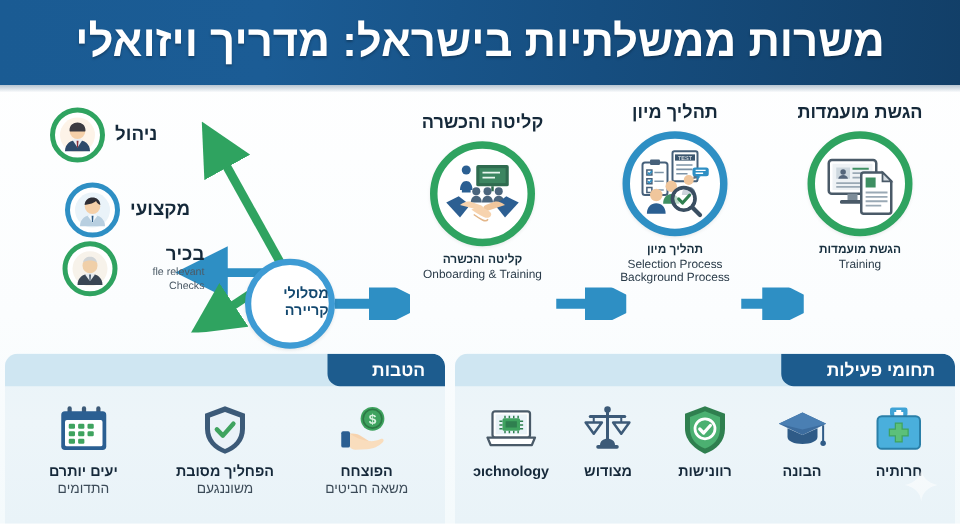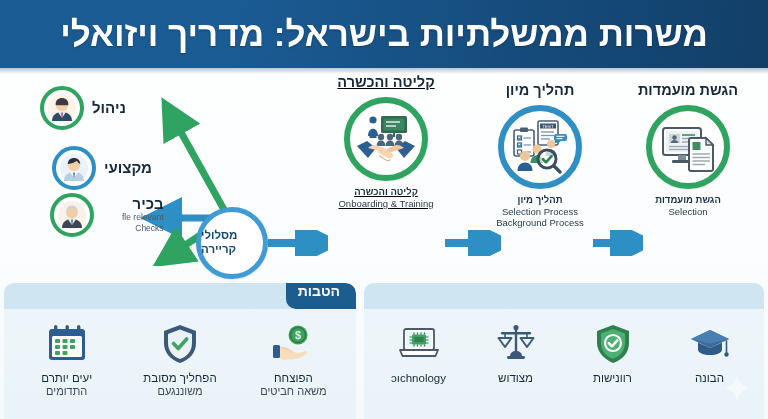--- a/index.html
+++ b/index.html
@@ -57,21 +57,21 @@
   
   .hub {
     position: absolute;
     left: 196px; top: 133px;
     width: 72px; height: 72px;
     border-radius: 50%;
     background: #ffffff;
     border: 5px solid #3e9bd4;
     display: flex;
     flex-direction: column;
-    align-items: flex-end;
+    align-items: flex-start;
     justify-content: center;
     direction: rtl;
     z-index: 6;
     box-shadow: 0 1px 3px rgba(0,0,0,0.10);
   }
   .hub-line {
     font-size: 11.5px;
     font-weight: bold;
     color: #13486f;
     line-height: 1.18;
@@ -179,25 +179,25 @@
   .panel-topband {
     position: absolute;
     left: 0; top: 0;
     width: 100%; height: 26px;
     background: #cfe6f2;
   }
   .panel-tab {
     position: absolute;
     top: 0; right: 0;
     height: 26px;
-    padding: 0 16px 0 12px;
+    padding: 0 16px 0 36px;
     background: #1d5c8e;
     border-radius: 0 10px 0 10px;
     display: flex;
-    align-items: flex-start;
+    align-items: center;
     direction: rtl;
   }
   .panel-tab-label {
     color: #ffffff;
     font-size: 14px;
     font-weight: bold;
     white-space: nowrap;
   }
 
   .panel-items {
@@ -219,21 +219,21 @@
     width: 96px;
   }
   .item-icon {
     height: 46px;
     display: flex;
     align-items: center;
     justify-content: center;
   }
   .item-label-he {
     font-size: 11.5px;
-    font-weight: normal;
+    font-weight: bold;
     color: #16293a;
     line-height: 1.25;
     margin-top: 4px;
     white-space: nowrap;
   }
   .item-label-sub {
     font-size: 11px;
     color: #3c4b58;
     line-height: 1.25;
     white-space: nowrap;
@@ -338,21 +338,21 @@
 
     <svg class="flow-arrow" style="left:266px; top:156px; width:62px; height:26px;" viewBox="0 0 62 26">
       <defs>
         <marker id="fa1" markerWidth="6" markerHeight="6" refX="2.4" refY="3" orient="auto">
           <path d="M0,0 L6,3 L0,6 Z" fill="#2e8fc4"></path>
         </marker>
       </defs>
       <line x1="2" y1="13" x2="48" y2="13" stroke="#2e8fc4" stroke-width="8" marker-end="url(#fa1)"></line>
     </svg>
 
-    <div class="node" style="left:325px; top:0; width:122px;text-decoration:underline;">
+    <div class="node" style="left:325px; top:16px; width:122px;">
       <div class="node-title">קליטה והכשרה</div>
       <div class="node-circle green">
         <svg width="62" height="58" viewBox="0 0 62 58">
           <rect x="26" y="6" width="26" height="17" rx="1.5" fill="#2f6b4f"></rect>
           <rect x="28.5" y="8.5" width="21" height="12" fill="#3c8560"></rect>
           <line x1="31" y1="12" x2="45" y2="12" stroke="#eaf6ef" stroke-width="1.4"></line>
           <line x1="31" y1="16" x2="41" y2="16" stroke="#eaf6ef" stroke-width="1.4"></line>
           <rect x="38" y="23" width="2" height="4" fill="#2f6b4f"></rect>
           <circle cx="18" cy="10" r="3.6" fill="#2b5f92"></circle>
           <path d="M13 26c0-4.5 2.2-7.2 5-7.2s5 2.7 5 7.2z" fill="#2b5f92"></path>
@@ -459,21 +459,21 @@
           <path d="M49 20l7 7h-7z" fill="#d6dde3" stroke="#4a5a68" stroke-width="1.4"></path>
           <rect x="35.5" y="24" width="8" height="8" fill="#3e8f62"></rect>
           <line x1="35.5" y1="36" x2="53" y2="36" stroke="#9aa9b5" stroke-width="1.5"></line>
           <line x1="35.5" y1="39.5" x2="53" y2="39.5" stroke="#9aa9b5" stroke-width="1.5"></line>
           <line x1="35.5" y1="43" x2="53" y2="43" stroke="#9aa9b5" stroke-width="1.5"></line>
           <line x1="35.5" y1="46.5" x2="48" y2="46.5" stroke="#9aa9b5" stroke-width="1.5"></line>
         </svg>
       </div>
       <div class="node-caption">
         <div class="he">הגשת מועמדות</div>
-        <div class="en">Selection</div>
+        <div class="en">Training</div>
       </div>
     </div>
   </div>
 
   <div class="panel panel-left">
     <div class="panel-topband"></div>
     <div class="panel-tab">
       <span class="panel-tab-label">הטבות</span>
     </div>
 
@@ -527,23 +527,39 @@
           </svg>
         </div>
         <div class="item-label-he">יעים יותרם</div>
         <div class="item-label-sub">התדומים</div>
       </div>
     </div>
   </div>
 
   <div class="panel panel-right">
     <div class="panel-topband"></div>
+    <div class="panel-tab">
+      <span class="panel-tab-label">תחומי פעילות</span>
+    </div>
 
     <div class="panel-items">
 
+      <div class="panel-item">
+        <div class="item-icon">
+          <svg width="40" height="40" viewBox="0 0 40 40">
+            <rect x="13" y="2" width="14" height="7" rx="1.8" fill="#3fa3d6"></rect>
+            <path d="M18 4h4v1.6h1.6v3.2H22v1.6h-4V8.8h-1.6V5.6H18z" fill="#ffffff"></path>
+            <rect x="3" y="9" width="34" height="26" rx="3.5" fill="#4aafdc"></rect>
+            <rect x="3" y="9" width="34" height="26" rx="3.5" fill="none" stroke="#2a7fa8" stroke-width="1.6"></rect>
+            <path d="M16.8 14h6.4v4.8H28v6.4h-4.8V30h-6.4v-4.8H12v-6.4h4.8z" fill="#3fa35f"></path>
+            <path d="M17.8 15h4.4v4.8H27v4.4h-4.8V29h-4.4v-4.8H13v-4.4h4.8z" fill="#5cc07a"></path>
+          </svg>
+        </div>
+        <div class="item-label-he">חרותיה</div>
+      </div>
 
       <div class="panel-item">
         <div class="item-icon">
           <svg width="42" height="34" viewBox="0 0 42 34">
             <path d="M21 3L40 12 21 21 2 12z" fill="#3c6c9e"></path>
             <path d="M21 3L40 12 21 16.5 2 12z" fill="#4a7fb3"></path>
             <path d="M9 15.5v7c0 3.4 5.4 5.6 12 5.6s12-2.2 12-5.6v-7L21 21z" fill="#2f5b87"></path>
             <line x1="37.5" y1="13.2" x2="37.5" y2="26" stroke="#2f5b87" stroke-width="1.6"></line>
             <circle cx="37.5" cy="27.5" r="2.2" fill="#2f5b87"></circle>
           </svg>

